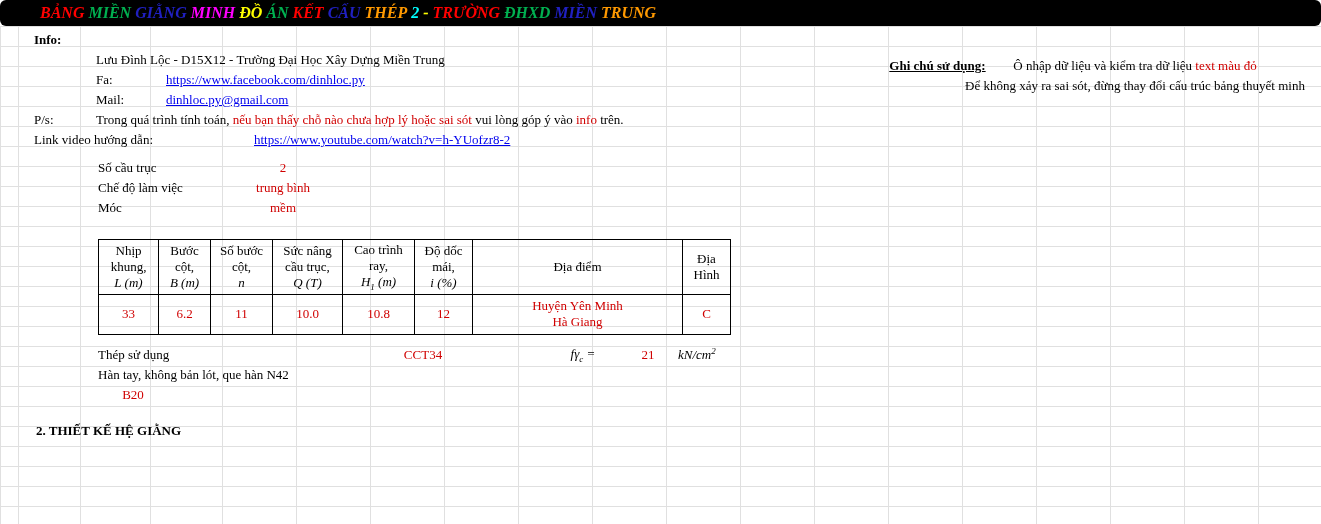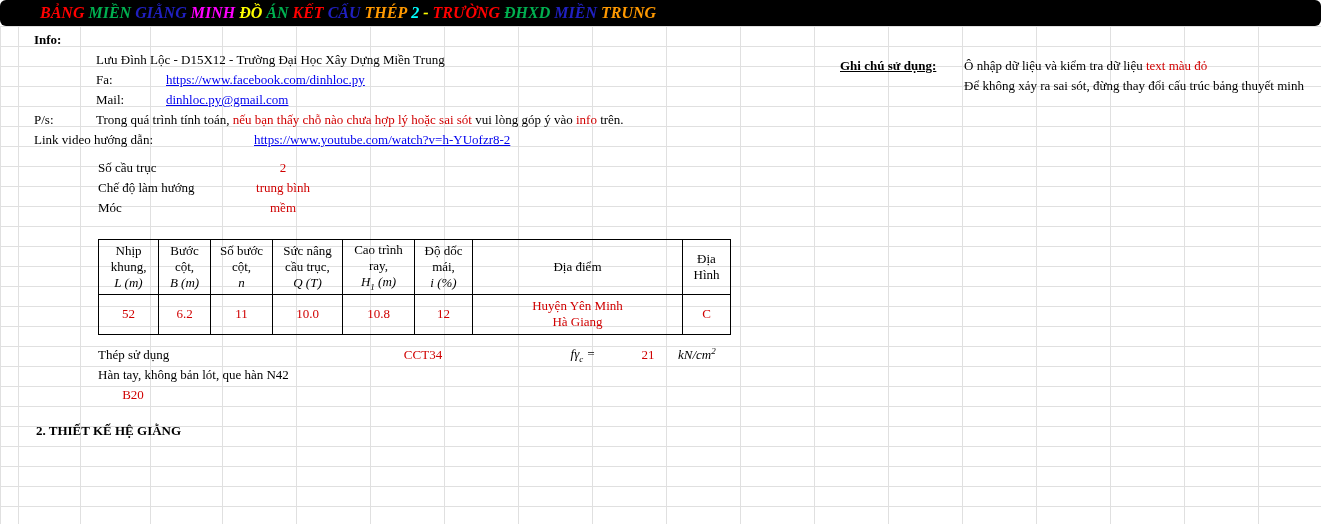--- a/index.html
+++ b/index.html
@@ -50,21 +50,21 @@
   .red { color: #d00000; }
   .link { color: #0000ee; text-decoration: underline; }
   .section-title { font-weight: bold; text-decoration: underline; }
   a { color: #0000ee; }
 
   .info-col1 { width: 62px; }
   .info-col2 { width: 70px; }
 
   .right-block { position: absolute; left: 840px; top: 30px; width: 470px; }
   .ghichu-label { width: 120px; font-weight: bold; text-decoration: underline; }
-  .ghichu-line { display: flex; height: 20px; align-items: center; }
+  .ghichu-line { display: flex; height: 20px; align-items: center; justify-content: center; }
 
   .params { margin: 8px 0 4px 80px; }
   .prow { display: flex; height: 20px; align-items: center; }
   .plabel { width: 140px; }
   .pval { width: 90px; text-align: center; color: #d00000; }
 
   .datatable { border-collapse: collapse; margin: 21px 0 0 80px; }
   .datatable th, .datatable td {
     border: 1px solid #000;
     padding: 2px 6px;
@@ -202,21 +202,21 @@
       <div class="cell">Để không xảy ra sai sót, đừng thay đổi cấu trúc bảng thuyết minh</div>
     </div>
   </div>
 
   <div class="params" id="param-list">
       <div class="prow">
         <div class="plabel">Số cầu trục</div>
         <div class="pval">2</div>
       </div>
       <div class="prow">
-        <div class="plabel">Chế độ làm hướng</div>
+        <div class="plabel">Chế độ làm việc</div>
         <div class="pval">trung bình</div>
       </div>
       <div class="prow">
         <div class="plabel">Móc</div>
         <div class="pval">mềm</div>
       </div>
     </div>
 
   <table class="datatable">
     <thead>
@@ -255,21 +255,21 @@
             <span class="th-mid">Địa điểm</span>
           </th>
           <th style="width: 48px;">
             <span class="th-top">Địa</span>
             <span class="th-mid">Hình</span>
           </th>
         </tr>
       </thead>
     <tbody>
         <tr id="tval-row">
-          <td class="val">52</td>
+          <td class="val">33</td>
           <td class="val">6.2</td>
           <td class="val">11</td>
           <td class="val">10.0</td>
           <td class="val">10.8</td>
           <td class="val">12</td>
           <td class="val">Huyện Yên Minh<br>Hà Giang</td>
           <td class="val">C</td>
         </tr>
       </tbody>
   </table>

